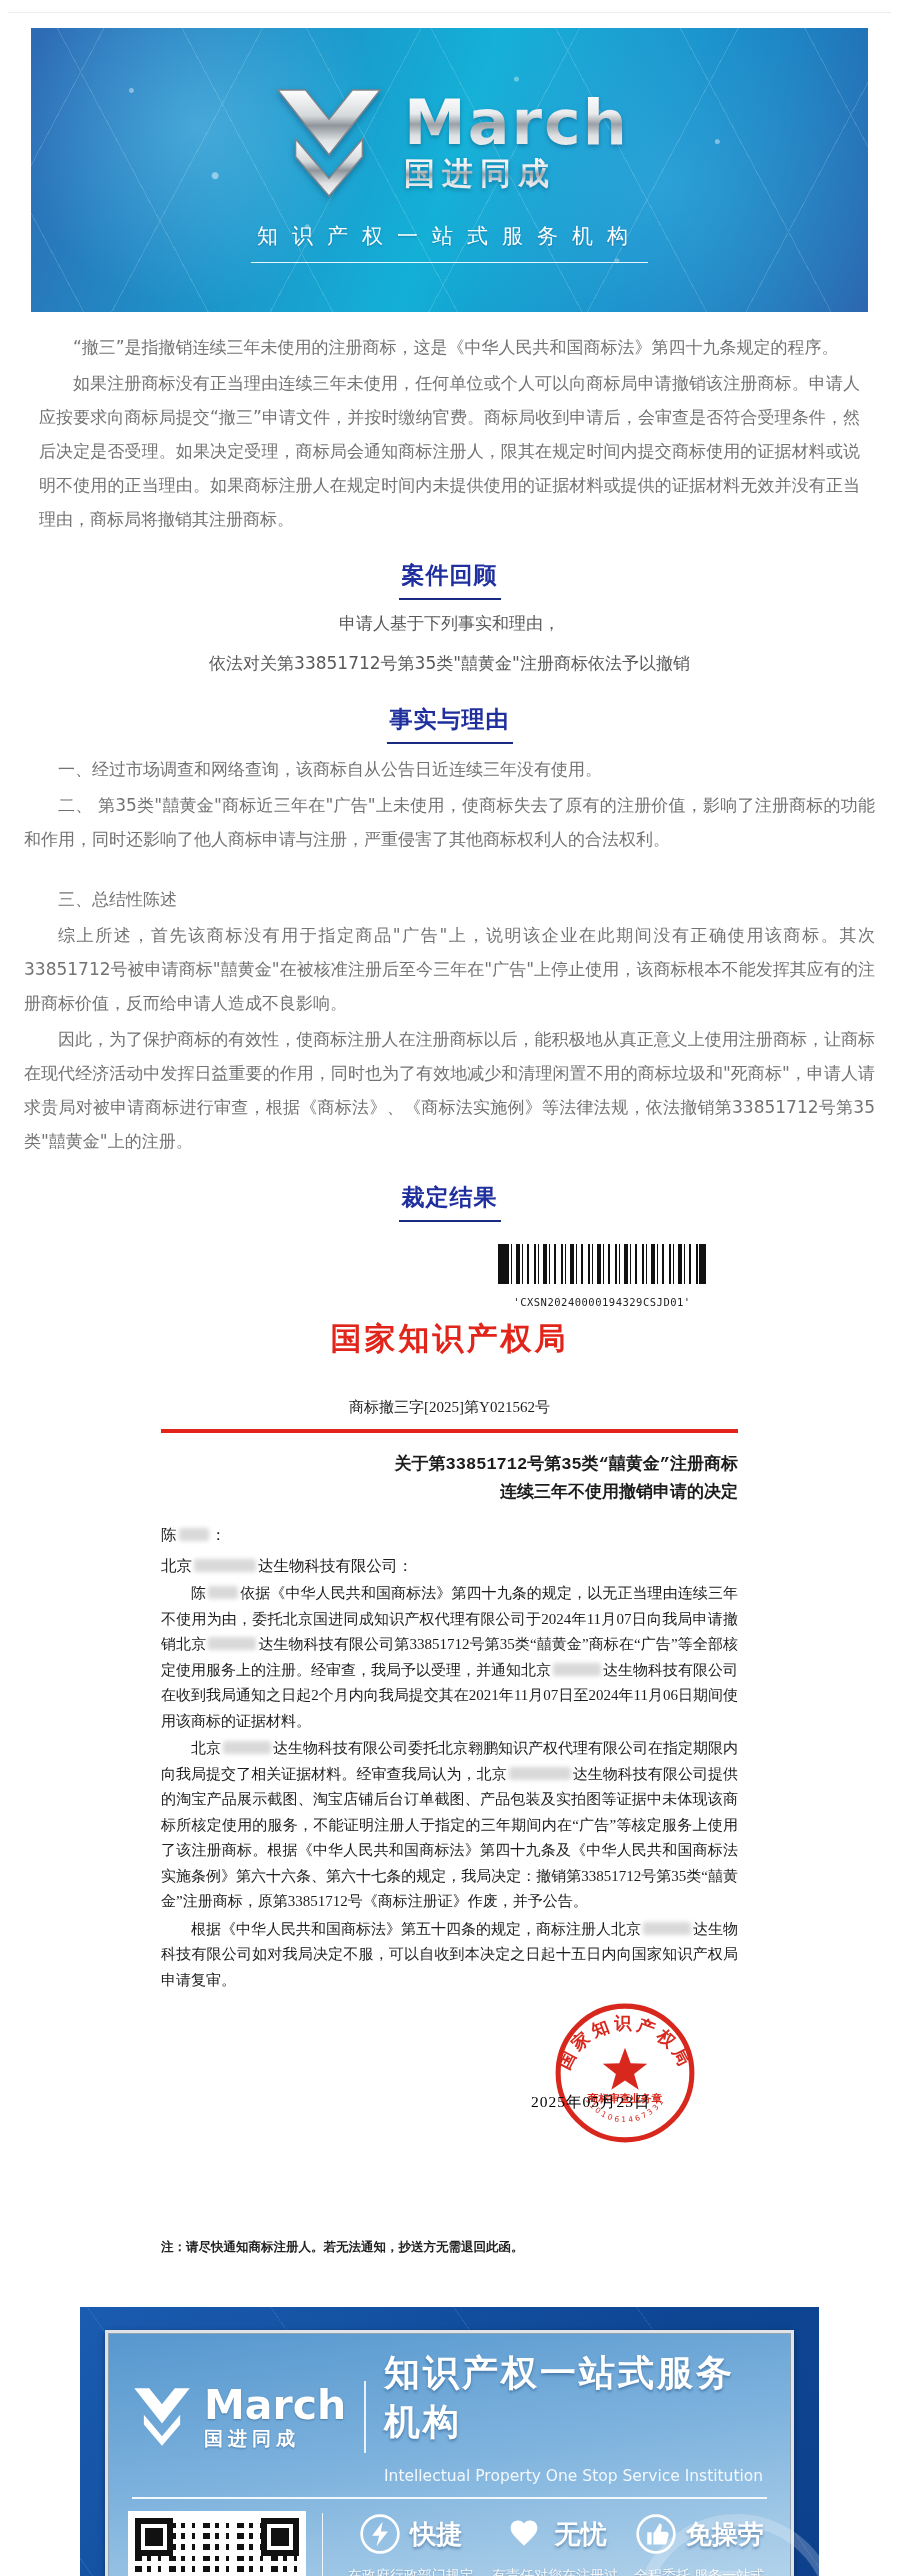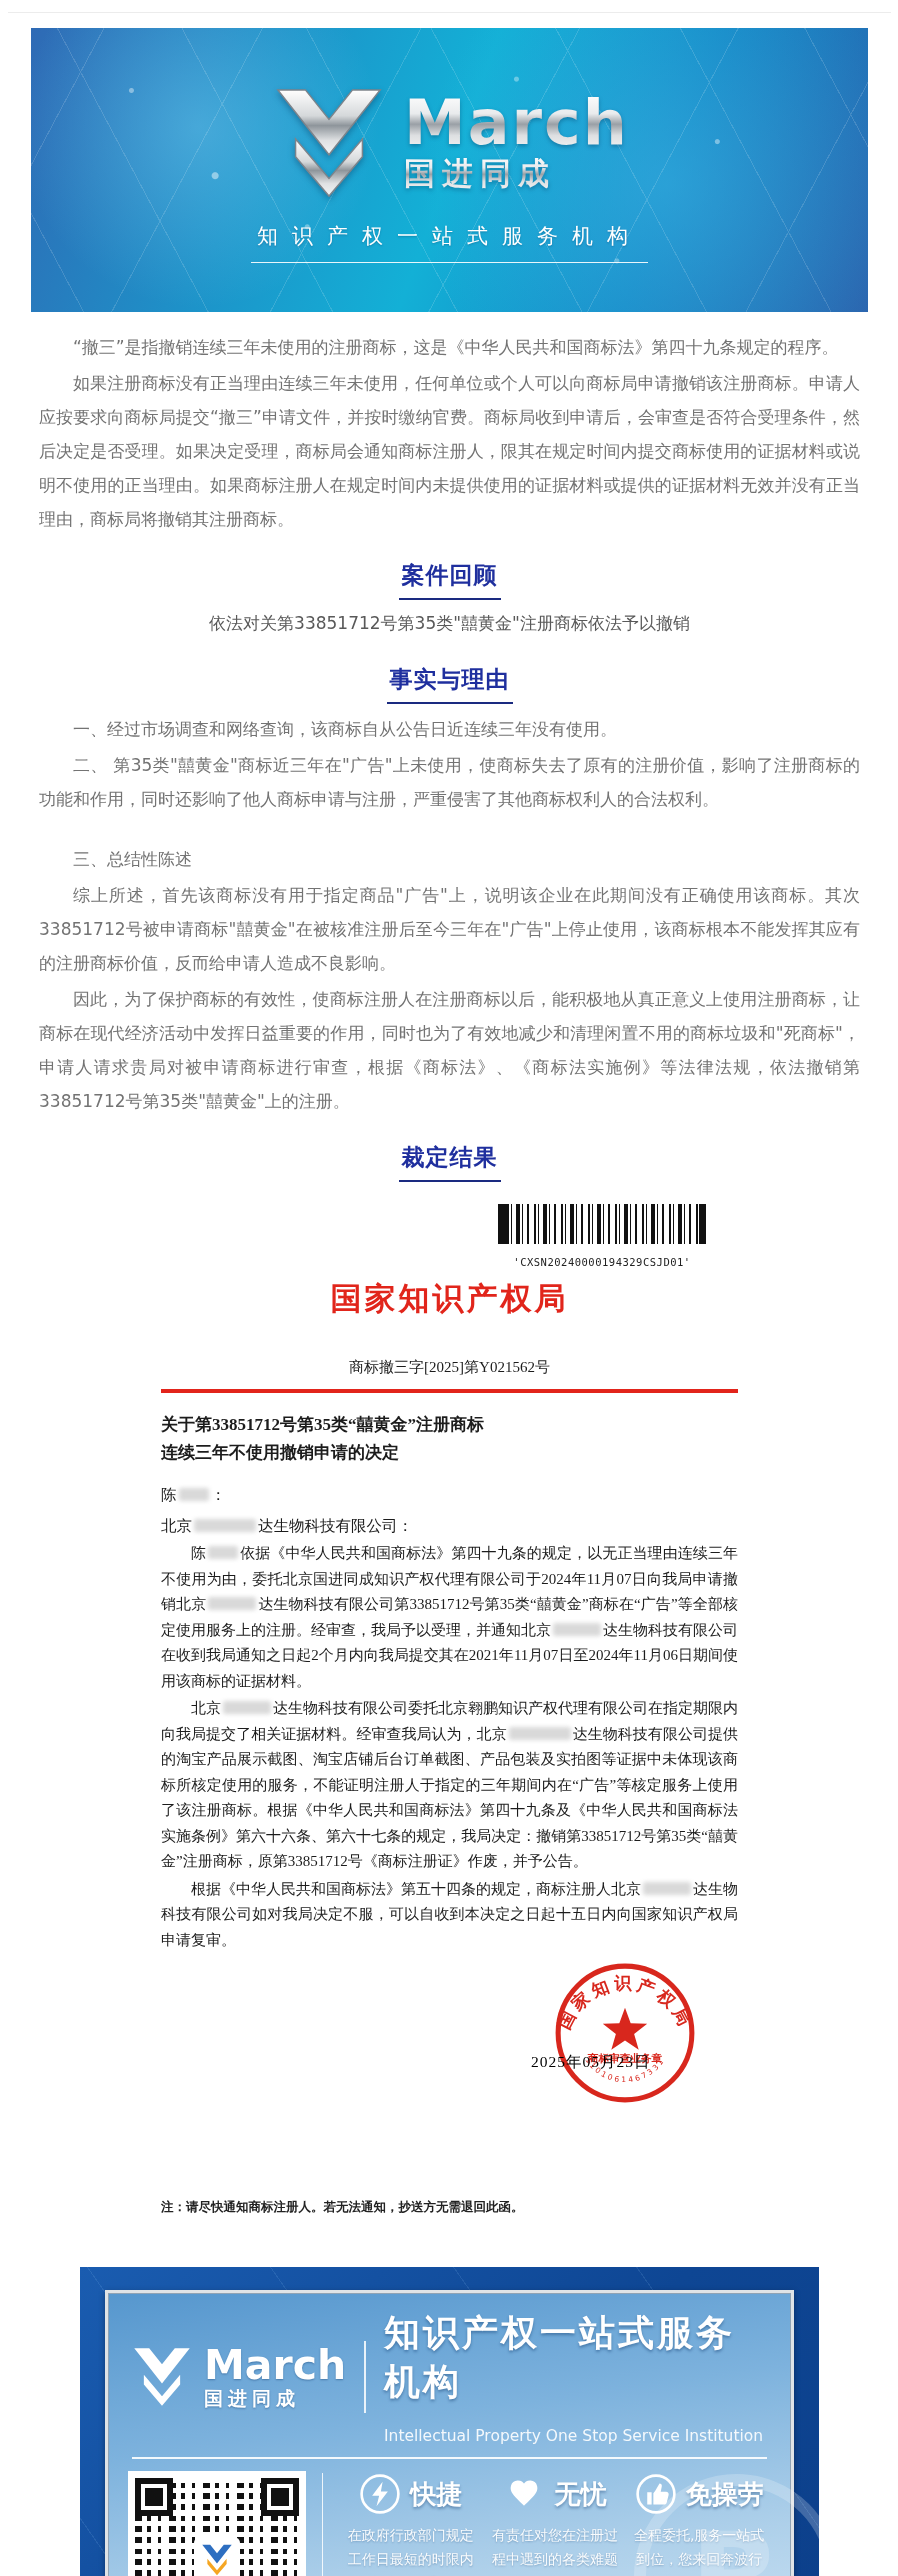--- a/index.html
+++ b/index.html
@@ -57,41 +57,41 @@
   .intro p, .facts p {
     font-size:17px; line-height:2.0; color:#737373; text-indent:2em;
     text-align:justify; margin:2px 12px;
   }
   .sec-head { text-align:center; margin-top:24px; }
   .sec-head h2 {
     display:inline-block; font-size:23px; font-weight:bold; color:#1f2f9e;
     padding:0 3px 7px; border-bottom:2px solid #1a2a80; letter-spacing:1px;
   }
   .center-line { text-align:center; font-size:17px; line-height:2.0; color:#595959; margin-top:6px; }
-  .facts { padding:6px 27px 0; }
+  .facts { padding:6px 12px 0; }
   .facts .gap-above { margin-top:26px; }
 
   
   .gov-doc {
     width:577px; margin:22px auto 0; color:#1c1c1c;
     font-family:"Liberation Serif","DejaVu Serif",serif;
   }
   .barcode-wrap { width:208px; margin:4px 32px 8px auto; text-align:center; }
   .barcode {
     height:40px; border-left:9px solid #111; border-right:7px solid #111;
     background:repeating-linear-gradient(90deg,
       #111 0 2px,#fff 2px 4px,#111 4px 5px,#fff 5px 9px,#111 9px 13px,
       #fff 13px 15px,#111 15px 16px,#fff 16px 20px,#111 20px 22px,#fff 22px 27px);
   }
   .barcode-caption { font-size:10.5px; letter-spacing:0.5px; color:#222; margin-top:12px;
     font-family:"DejaVu Sans Mono","Liberation Mono",monospace; }
   .agency { text-align:center; font-size:31px; font-weight:bold; color:#e1251b; letter-spacing:3px; margin:10px 0 8px; }
   .doc-number { text-align:center; font-size:15px; margin-bottom:12px;margin-top:38px; }
   .red-rule { height:4px; background:#e2241b; margin:4px 0 18px; }
-  .doc-title { text-align:left; font-weight:bold; font-size:17px; line-height:1.65; margin-bottom:14px; }
+  .doc-title { text-align:right; font-weight:bold; font-size:17px; line-height:1.65; margin-bottom:14px;font-family:Liberation Mono, monospace; }
   .addr { font-size:15.5px; line-height:1.75; margin-top:4px; }
   .doc-p { font-size:15px; line-height:1.7; text-indent:2em; text-align:justify; margin-top:2px; }
   .redact { display:inline-block; height:13px; background:#d9d9d9; border-radius:2px;
     filter:blur(2px); vertical-align:-1px; margin:0 2px; }
   .w2 { width:30px; } .w3 { width:48px; } .w4 { width:62px; }
   .seal-area { position:relative; height:192px; }
   .seal-svg { position:absolute; left:388px; top:4px; width:152px; height:152px; }
   .seal-date { position:absolute; left:370px; top:99px; font-size:15.5px; color:#000; letter-spacing:1px; }
   .doc-notes { margin-top:52px; font-size:12.5px; line-height:1.6; font-weight:600; color:#222; }
 
@@ -177,20 +177,21 @@
   </section>
 
   <section class="intro">
     <p>“撤三”是指撤销连续三年未使用的注册商标，这是《中华人民共和国商标法》第四十九条规定的程序。</p>
     <p>如果注册商标没有正当理由连续三年未使用，任何单位或个人可以向商标局申请撤销该注册商标。申请人应按要求向商标局提交“撤三”申请文件，并按时缴纳官费。商标局收到申请后，会审查是否符合受理条件，然后决定是否受理。如果决定受理，商标局会通知商标注册人，限其在规定时间内提交商标使用的证据材料或说明不使用的正当理由。如果商标注册人在规定时间内未提供使用的证据材料或提供的证据材料无效并没有正当理由，商标局将撤销其注册商标。</p>
   </section>
 
   <div class="sec-head">
     <h2>案件回顾</h2>
   </div>
+  <p class="center-line">申请人基于下列事实和理由，</p>
   <p class="center-line">依法对关第33851712号第35类"囍黄金"注册商标依法予以撤销</p>
 
   <div class="sec-head">
     <h2>事实与理由</h2>
   </div>
   <section class="facts">
     <p>一、经过市场调查和网络查询，该商标自从公告日近连续三年没有使用。</p>
     <p>二、 第35类"囍黄金"商标近三年在"广告"上未使用，使商标失去了原有的注册价值，影响了注册商标的功能和作用，同时还影响了他人商标申请与注册，严重侵害了其他商标权利人的合法权利。</p>
     <p class="gap-above">三、总结性陈述</p>
     <p>综上所述，首先该商标没有用于指定商品"广告"上，说明该企业在此期间没有正确使用该商标。其次33851712号被申请商标"囍黄金"在被核准注册后至今三年在"广告"上停止使用，该商标根本不能发挥其应有的注册商标价值，反而给申请人造成不良影响。</p>

